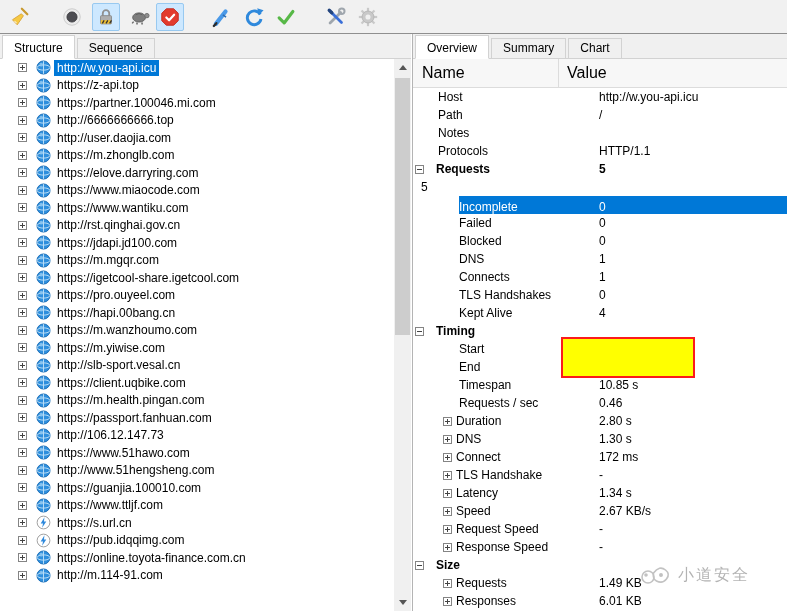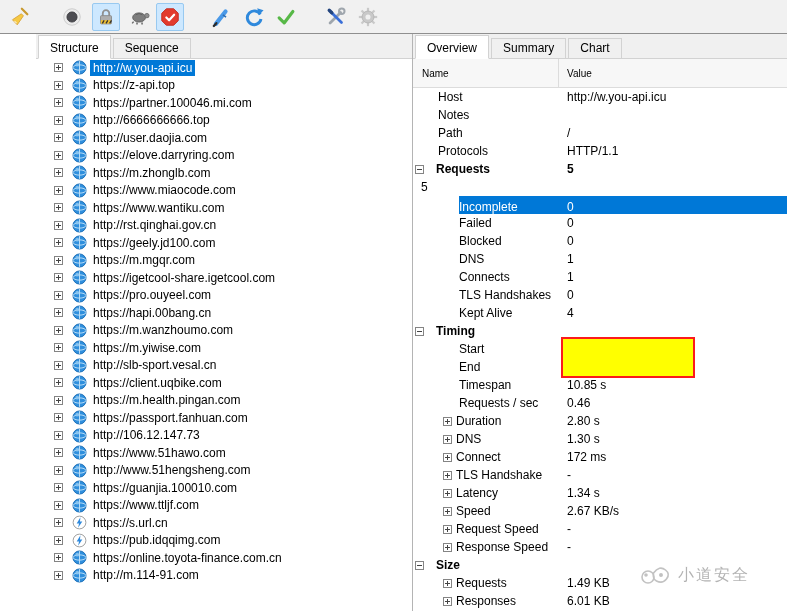--- a/index.html
+++ b/index.html
@@ -18,21 +18,21 @@
   
   .tabbar { position:absolute; left:0; right:0; top:0; height:25px; background:#f0f0f0;
     border-bottom:1px solid #d2d2d2; display:flex; align-items:flex-end; padding-left:2px; }
   .tab { font-size:12px; height:20px; line-height:18px; padding:0 11px;
     background:#f0f0f0; border:1px solid #d2d2d2; border-bottom:none;
     margin-right:2px; position:relative; z-index:1; }
   .tab.active { background:#fff; height:24px; line-height:24px; z-index:2;
     border-bottom:1px solid #fff; margin-bottom:-1px; }
 
   
-  .left-panel { position:absolute; left:0; top:34px; width:411px; bottom:0; background:#fff;margin-left:36px; }
+  .left-panel { position:absolute; left:0; top:34px; width:411px; bottom:0; background:#fff; }
   .tree { position:absolute; left:0; top:25px; right:17px; bottom:0; overflow:hidden; background:#fff; }
   .tree-row { height:17.5px; display:flex; align-items:center; font-size:12px;
     white-space:nowrap; padding-left:18px; }
   .ebox { width:9px; height:9px; border:1px solid #848484; background:#fff;
     position:relative; flex:none; }
   .ebox::before { content:""; position:absolute; left:1px; right:1px; top:3px; height:1px; background:#444; }
   .ebox.plus::after { content:""; position:absolute; top:1px; bottom:1px; left:3px; width:1px; background:#444; }
   .tree-ico { width:15px; height:15px; margin:0 3px 0 9px; flex:none; }
   .tree-label { padding:1px 3px; }
   .tree-row.selected .tree-label { background:#0078d7; color:#fff; }
@@ -44,26 +44,26 @@
   .tri-up { width:0; height:0; border-left:4px solid transparent; border-right:4px solid transparent;
     border-bottom:5px solid #555; }
   .tri-down { width:0; height:0; border-left:4px solid transparent; border-right:4px solid transparent;
     border-top:5px solid #555; }
   .thumb { position:absolute; top:19px; left:1px; width:15px; height:257px; background:#cdcdcd; }
 
   
   .right-panel { position:absolute; left:412px; top:34px; right:0; bottom:0;
     background:#fff; border-left:1px solid #b4b4b4; }
   .grid-header { position:absolute; left:0; right:0; top:25px; height:29px;
-    background:#f7f7f7; border-bottom:1px solid #dcdcdc; display:flex; align-items:center; font-size:10px; }
+    background:#f7f7f7; border-bottom:1px solid #dcdcdc; display:flex; align-items:center; font-size:16px; }
   .gh-name { width:146px; padding-left:9px; border-right:1px solid #dcdcdc;
     height:100%; display:flex; align-items:center; }
   .gh-value { padding-left:8px; }
   .grid-rows { position:absolute; left:0; right:0; top:54px; bottom:0; overflow:hidden; }
-  .grid-row { height:18px; display:flex; align-items:center; font-size:12px; white-space:nowrap; }
+  .grid-row { height:18px; display:flex; align-items:center; font-size:12px; white-space:nowrap;gap:32px; }
   .grid-row.section { font-weight:bold; }
   .grid-row.selected { background:linear-gradient(to right, #fff 46px, #0078d7 46px); color:#fff;align-items:flex-end; }
   .cell-name { width:146px; display:flex; align-items:center; overflow:hidden; flex:none; }
   .cell-name.lvl-top { padding-left:25px; }
   .cell-name.lvl-section { padding-left:2px; }
   .cell-name.lvl-section .ebox { margin-right:12px; }
   .cell-name.lvl-child { padding-left:46px; }
   .cell-name.lvl-childx { padding-left:30px; }
   .cell-name.lvl-childx .ebox { margin-right:4px; }
   .cell-value { flex:1; padding-left:8px; overflow:hidden; }
@@ -212,40 +212,40 @@
         <span class="tree-label">http://user.daojia.com</span>
       </div>
       <div class="tree-row">
         <span class="ebox plus"></span>
         <span class="tree-ico"><svg viewBox="0 0 16 16">
             <circle cx="8" cy="8" r="7" fill="#2f8fdd" stroke="#1d6fb8"></circle>
             <ellipse cx="8" cy="8" rx="6.8" ry="2.8" fill="none" stroke="#bfe0f7" stroke-width="1"></ellipse>
             <path d="M8 1.2 v13.6" stroke="#bfe0f7" stroke-width="1" fill="none"></path>
             <circle cx="5.6" cy="5" r="2" fill="#8ec7f0" opacity="0.85"></circle>
           </svg></span>
+        <span class="tree-label">https://m.zhonglb.com</span>
+      </div>
+      <div class="tree-row">
+        <span class="ebox plus"></span>
+        <span class="tree-ico"><svg viewBox="0 0 16 16">
+            <circle cx="8" cy="8" r="7" fill="#2f8fdd" stroke="#1d6fb8"></circle>
+            <ellipse cx="8" cy="8" rx="6.8" ry="2.8" fill="none" stroke="#bfe0f7" stroke-width="1"></ellipse>
+            <path d="M8 1.2 v13.6" stroke="#bfe0f7" stroke-width="1" fill="none"></path>
+            <circle cx="5.6" cy="5" r="2" fill="#8ec7f0" opacity="0.85"></circle>
+          </svg></span>
         <span class="tree-label">https://elove.darryring.com</span>
       </div>
       <div class="tree-row">
         <span class="ebox plus"></span>
         <span class="tree-ico"><svg viewBox="0 0 16 16">
             <circle cx="8" cy="8" r="7" fill="#2f8fdd" stroke="#1d6fb8"></circle>
             <ellipse cx="8" cy="8" rx="6.8" ry="2.8" fill="none" stroke="#bfe0f7" stroke-width="1"></ellipse>
             <path d="M8 1.2 v13.6" stroke="#bfe0f7" stroke-width="1" fill="none"></path>
             <circle cx="5.6" cy="5" r="2" fill="#8ec7f0" opacity="0.85"></circle>
           </svg></span>
-        <span class="tree-label">https://m.zhonglb.com</span>
-      </div>
-      <div class="tree-row">
-        <span class="ebox plus"></span>
-        <span class="tree-ico"><svg viewBox="0 0 16 16">
-            <circle cx="8" cy="8" r="7" fill="#2f8fdd" stroke="#1d6fb8"></circle>
-            <ellipse cx="8" cy="8" rx="6.8" ry="2.8" fill="none" stroke="#bfe0f7" stroke-width="1"></ellipse>
-            <path d="M8 1.2 v13.6" stroke="#bfe0f7" stroke-width="1" fill="none"></path>
-            <circle cx="5.6" cy="5" r="2" fill="#8ec7f0" opacity="0.85"></circle>
-          </svg></span>
         <span class="tree-label">https://www.miaocode.com</span>
       </div>
       <div class="tree-row">
         <span class="ebox plus"></span>
         <span class="tree-ico"><svg viewBox="0 0 16 16">
             <circle cx="8" cy="8" r="7" fill="#2f8fdd" stroke="#1d6fb8"></circle>
             <ellipse cx="8" cy="8" rx="6.8" ry="2.8" fill="none" stroke="#bfe0f7" stroke-width="1"></ellipse>
             <path d="M8 1.2 v13.6" stroke="#bfe0f7" stroke-width="1" fill="none"></path>
             <circle cx="5.6" cy="5" r="2" fill="#8ec7f0" opacity="0.85"></circle>
           </svg></span>
@@ -262,21 +262,21 @@
         <span class="tree-label">http://rst.qinghai.gov.cn</span>
       </div>
       <div class="tree-row">
         <span class="ebox plus"></span>
         <span class="tree-ico"><svg viewBox="0 0 16 16">
             <circle cx="8" cy="8" r="7" fill="#2f8fdd" stroke="#1d6fb8"></circle>
             <ellipse cx="8" cy="8" rx="6.8" ry="2.8" fill="none" stroke="#bfe0f7" stroke-width="1"></ellipse>
             <path d="M8 1.2 v13.6" stroke="#bfe0f7" stroke-width="1" fill="none"></path>
             <circle cx="5.6" cy="5" r="2" fill="#8ec7f0" opacity="0.85"></circle>
           </svg></span>
-        <span class="tree-label">https://geely.jd100.com</span>
+        <span class="tree-label">https://jdapi.jd100.com</span>
       </div>
       <div class="tree-row">
         <span class="ebox plus"></span>
         <span class="tree-ico"><svg viewBox="0 0 16 16">
             <circle cx="8" cy="8" r="7" fill="#2f8fdd" stroke="#1d6fb8"></circle>
             <ellipse cx="8" cy="8" rx="6.8" ry="2.8" fill="none" stroke="#bfe0f7" stroke-width="1"></ellipse>
             <path d="M8 1.2 v13.6" stroke="#bfe0f7" stroke-width="1" fill="none"></path>
             <circle cx="5.6" cy="5" r="2" fill="#8ec7f0" opacity="0.85"></circle>
           </svg></span>
         <span class="tree-label">https://m.mgqr.com</span>
@@ -481,29 +481,29 @@
   </div>
   <div class="grid-rows">
       <div class="grid-row">
         <div class="cell-name lvl-top">
           <span>Host</span>
         </div>
         <div class="cell-value">http://w.you-api.icu</div>
       </div>
       <div class="grid-row">
         <div class="cell-name lvl-top">
+          <span>Path</span>
+        </div>
+        <div class="cell-value">/</div>
+      </div>
+      <div class="grid-row">
+        <div class="cell-name lvl-top">
           <span>Notes</span>
         </div>
         <div class="cell-value"></div>
-      </div>
-      <div class="grid-row">
-        <div class="cell-name lvl-top">
-          <span>Path</span>
-        </div>
-        <div class="cell-value">/</div>
       </div>
       <div class="grid-row">
         <div class="cell-name lvl-top">
           <span>Protocols</span>
         </div>
         <div class="cell-value">HTTP/1.1</div>
       </div>
       <div class="grid-row section">
         <div class="cell-name lvl-section">
           <span class="ebox"></span>

